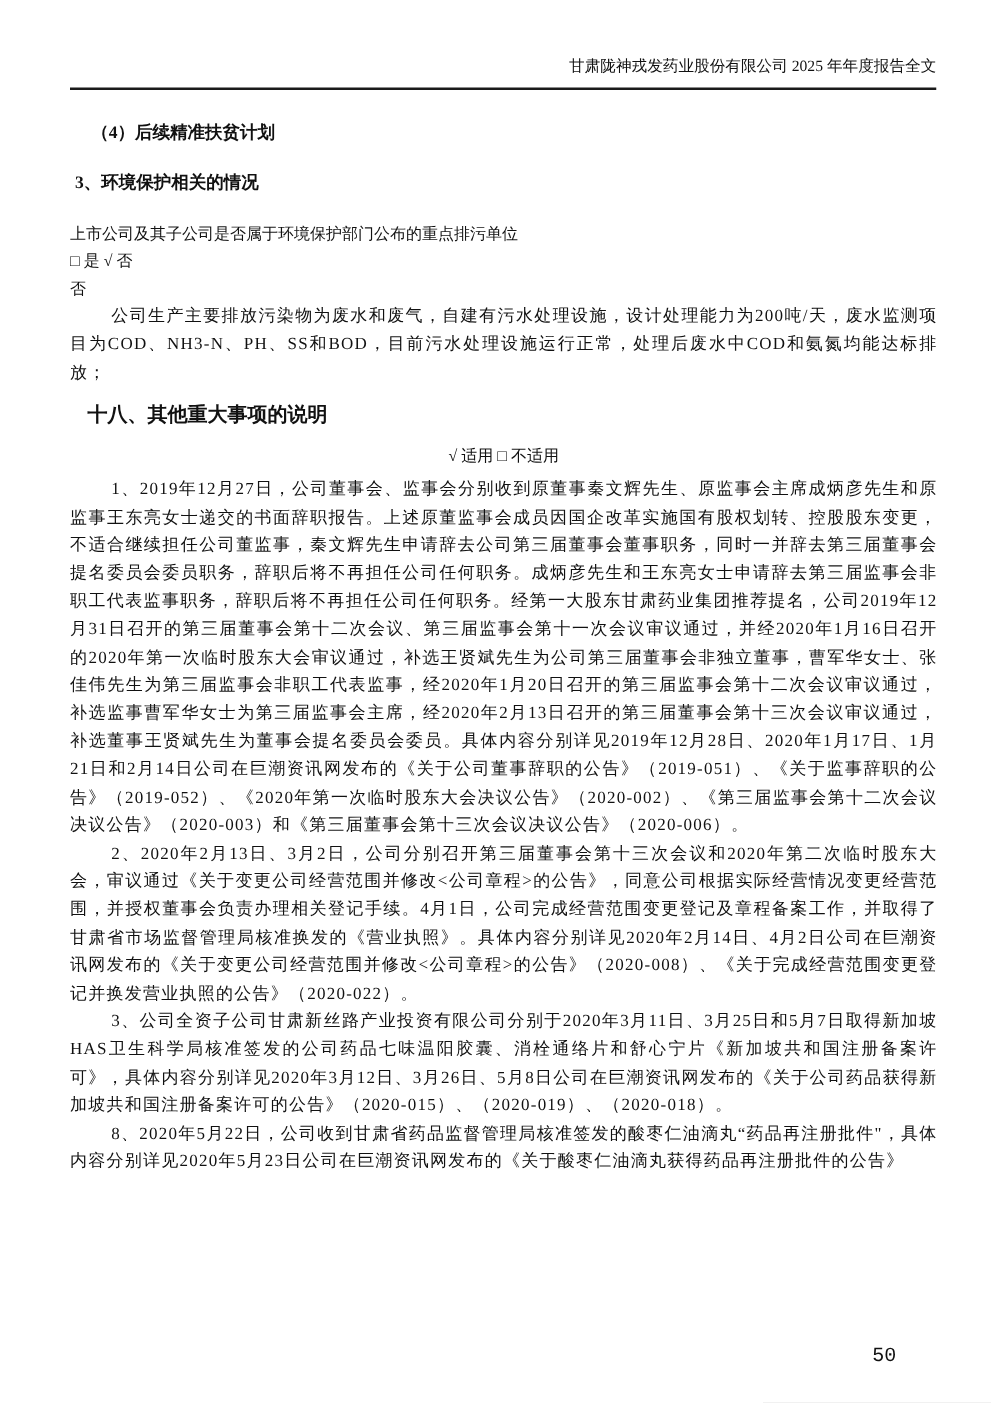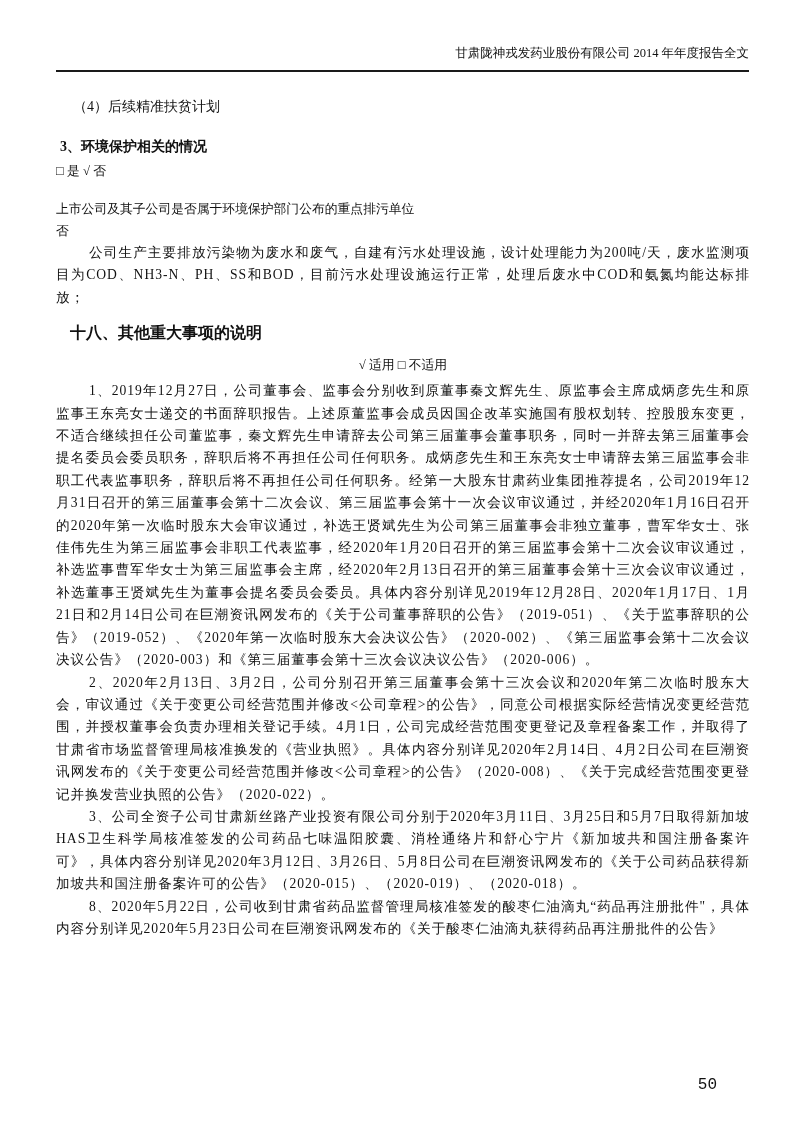--- a/index.html
+++ b/index.html
@@ -25,21 +25,21 @@
     padding-bottom: 8px;
     border-bottom: 2px solid #1a1a1a;
   }
   .content {
     position: absolute;
     top: 78px;
     left: 56px;
     width: 694px;
   }
   .h-sub {
-    font-weight: normal;
+    font-weight: bold;
     font-size: 14px;
     line-height: 26px;
     margin: 16px 0 0 0;
     padding-left: 17px;
   }
   .h-sub2 {
     font-weight: bold;
     font-size: 14px;
     line-height: 26px;
     margin: 14px 0 0 0;
@@ -74,32 +74,32 @@
     font-size: 16px;
     font-family: Liberation Mono, monospace;
   }
 </style>
 </head>
 <body>
 
 <div class="page">
 
   <div class="header">
-    <span>甘肃陇神戎发药业股份有限公司 2014 年年度报告全文</span>
+    <span>甘肃陇神戎发药业股份有限公司 2025 年年度报告全文</span>
   </div>
 
   <div class="content">
 
     <div class="h-sub">（4）后续精准扶贫计划</div>
 
     <div class="h-sub2">3、环境保护相关的情况</div>
 
+    <p class="line first">上市公司及其子公司是否属于环境保护部门公布的重点排污单位</p>
+
     <p class="line">□ 是 √ 否</p>
-
-    <p class="line first">上市公司及其子公司是否属于环境保护部门公布的重点排污单位</p>
 
     <p class="line">否</p>
 
 
     <p class="para">公司生产主要排放污染物为废水和废气，自建有污水处理设施，设计处理能力为200吨/天，废水监测项目为COD、NH3-N、PH、SS和BOD，目前污水处理设施运行正常，处理后废水中COD和氨氮均能达标排放；</p>
 
 
 
     <div class="h-main">十八、其他重大事项的说明</div>
 

